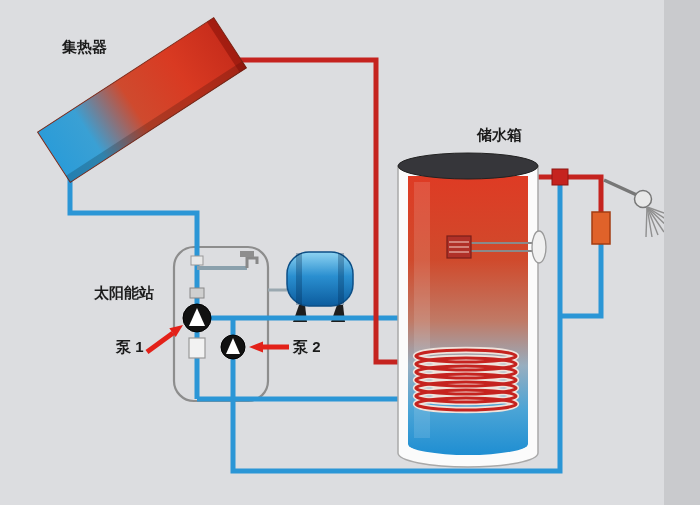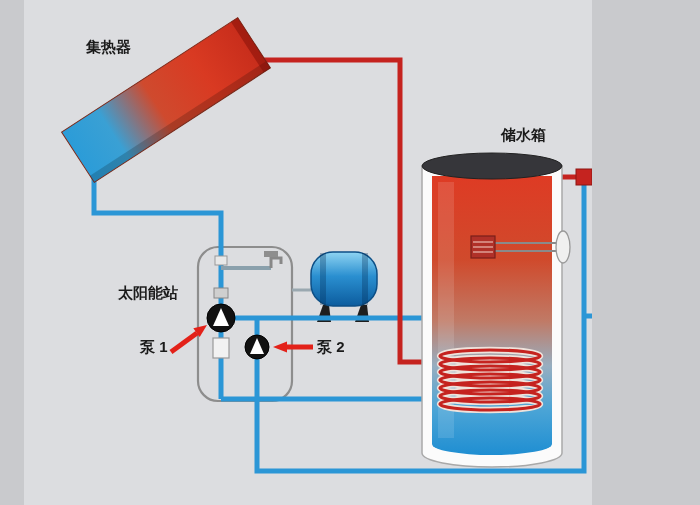--- a/index.html
+++ b/index.html
@@ -1,19 +1,18 @@
 <!DOCTYPE html>
 <html><head>
 <meta charset="utf-8">
 <style>
   html,body{margin:0;padding:0;background:#c9cacd;}
   .stage{
-    width:568px;height:505px;position:relative;overflow:hidden;
+    width:664px;height:505px;position:relative;overflow:hidden;
     font-family:"Liberation Sans","DejaVu Sans",sans-serif;
-    padding-left:24px;
   }
   svg{display:block;}
   text.lbl{
     font-family:"Liberation Sans","DejaVu Sans",sans-serif;
     font-size:15px;fill:#1b1b1b;font-weight:600;
   }
   .pipe{fill:none;stroke-width:5;}
   .thinfit{stroke:#8aa0ac;stroke-width:4;fill:none;}
   .coil-bg{fill:none;stroke:#efe3dc;stroke-width:6.5;}
   .coil-fg{fill:none;stroke:#c5231f;stroke-width:3.2;}

